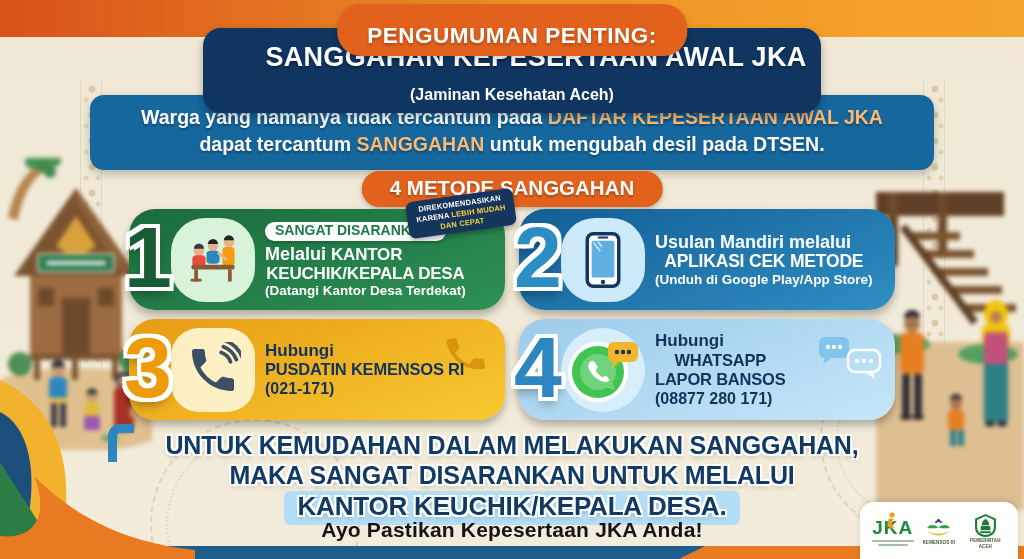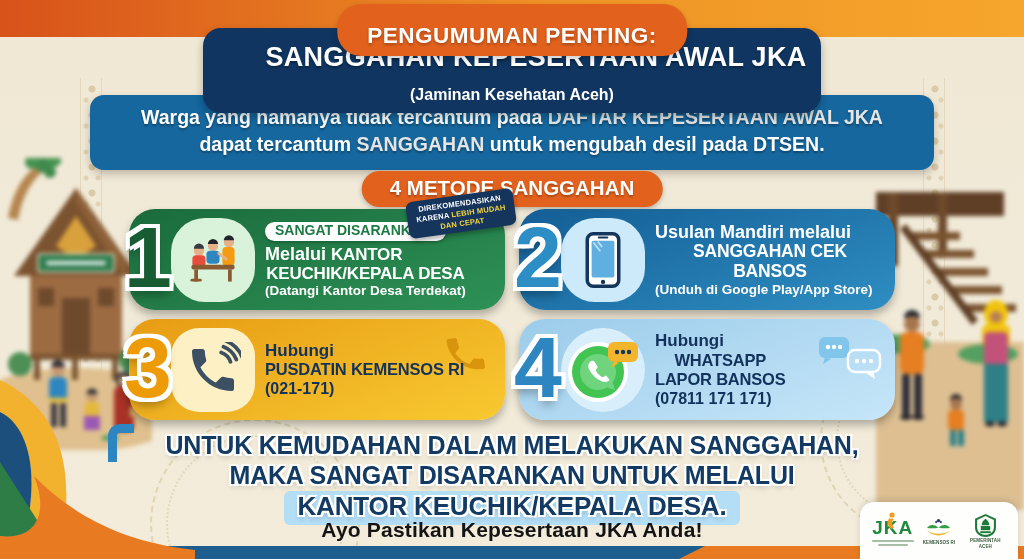--- a/index.html
+++ b/index.html
@@ -47,21 +47,21 @@
   .title-box { position:absolute; top:28px; left:50%; transform:translateX(-50%); width:618px;
     background:#0f3560; border-radius:18px; text-align:center; padding:15px 0 9px; z-index:5;
     box-shadow:0 4px 9px rgba(0,0,0,.28); }
   .title-main { color:#fff; font-size:27px; font-weight:800; letter-spacing:.3px; line-height:1.1;
     text-shadow:0 2px 2px rgba(0,0,0,.3);margin-left:48px; }
   .title-sub { color:#fff; font-size:16px; font-weight:700; margin-top:13px; }
   .intro-box { position:absolute; top:95px; left:50%; transform:translateX(-50%); width:844px;
     background:#15679e; border-radius:14px; text-align:center; padding:9px 8px 11px; z-index:4;
     color:#fff; font-weight:700; font-size:19.5px; line-height:1.4;
     box-shadow:0 4px 8px rgba(0,0,0,.22); text-shadow:0 1.5px 2px rgba(0,0,0,.3); white-space:nowrap; }
-  .hl { color:#e5e5e5; }
+  .hl { color:#fdba74; }
 
   .methods-pill { position:absolute; top:171px; left:50%; transform:translateX(-50%);
     background:#e2611d; color:#fff; font-weight:800; font-size:20.5px; padding:5px 28px 7px;
     border-radius:24px; z-index:5; white-space:nowrap;
     text-shadow:0 1.5px 2px rgba(0,0,0,.25); box-shadow:0 2px 5px rgba(0,0,0,.25); }
 
   
   .grid { position:absolute; top:209px; left:50%; transform:translateX(-50%); width:766px;
     display:grid; grid-template-columns:376px 376px; column-gap:14px; row-gap:9px; z-index:5; }
   .card { position:relative; height:101px; border-radius:26px; display:flex; align-items:center;
@@ -279,21 +279,21 @@
         <svg width="42" height="58" viewBox="0 0 48 64">
           <rect x="6" y="2" width="36" height="60" rx="7" fill="#fff" stroke="#14355c" stroke-width="4"></rect>
           <rect x="11" y="10" width="26" height="42" rx="2" fill="#5fb0e0"></rect>
           <rect x="18" y="5" width="12" height="2.5" rx="1.2" fill="#14355c"></rect>
           <circle cx="24" cy="57" r="2.5" fill="#14355c"></circle>
           <path d="M13 12 l8 10 M18 11 l5 6" stroke="#bfe2f5" stroke-width="2"></path>
         </svg>
       </div>
       <div class="card-text">
         <div class="plain">Usulan Mandiri melalui</div>
-        <div class="bold" style="font-size:17.5px">SANGGAHAN CEK BANSOS</div>
+        <div class="bold" style="font-size:17.5px">APLIKASI CEK METODE</div>
         <div class="note">(Unduh di Google Play/App Store)</div>
       </div>
     </div>
 
     <div class="card card3">
       <div class="card-num n3">3</div>
       <div class="blob blob3">
         <svg width="56" height="56" viewBox="0 0 24 24">
           <path d="M6.62 10.79c1.44 2.83 3.76 5.14 6.59 6.59l2.2-2.2c.27-.27.67-.36 1.02-.24 1.12.37 2.33.57 3.57.57.55 0 1 .45 1 1V20c0 .55-.45 1-1 1-9.39 0-17-7.61-17-17 0-.55.45-1 1-1h3.5c.55 0 1 .45 1 1 0 1.25.2 2.45.57 3.57.11.35.03.74-.25 1.02l-2.2 2.2z" fill="#3d4f63"></path>
           <path d="M15.5 4.5 a6.5 6.5 0 0 1 4 4 M16.5 2 a9.5 9.5 0 0 1 5.5 5.5 M17.5 -0.5 a12.5 12.5 0 0 1 7 7" stroke="#3d4f63" stroke-width="1.6" fill="none" stroke-linecap="round"></path>
@@ -323,21 +323,21 @@
           <path d="M50 27 l-3 7 8-5z" fill="#f2b52b"></path>
           <circle cx="53" cy="18" r="2.2" fill="#14355c"></circle>
             <circle cx="59" cy="18" r="2.2" fill="#14355c"></circle>
             <circle cx="65" cy="18" r="2.2" fill="#14355c"></circle>
         </svg>
       </div>
       <div class="card-text">
         <div class="plain">Hubungi</div>
         <div class="bold">WHATSAPP</div>
         <div class="bold">LAPOR BANSOS</div>
-        <div class="note">(07811 171 171)</div>
+        <div class="note">(08877 280 171)</div>
       </div>
       <div class="wm wm4">
         <svg width="66" height="48" viewBox="0 0 66 48">
           <rect x="2" y="2" width="30" height="21" rx="6" fill="#7fc4ea"></rect>
           <path d="M8 22 l-2 7 8-5z" fill="#7fc4ea"></path>
           <circle cx="11" cy="12" r="2.2" fill="#fff"></circle>
             <circle cx="17" cy="12" r="2.2" fill="#fff"></circle>
             <circle cx="23" cy="12" r="2.2" fill="#fff"></circle>
           <rect x="31" y="15" width="32" height="22" rx="7" fill="none" stroke="#fff" stroke-width="2.5"></rect>
           <path d="M56 36 l2 8 -9-6z" fill="#fff"></path>

